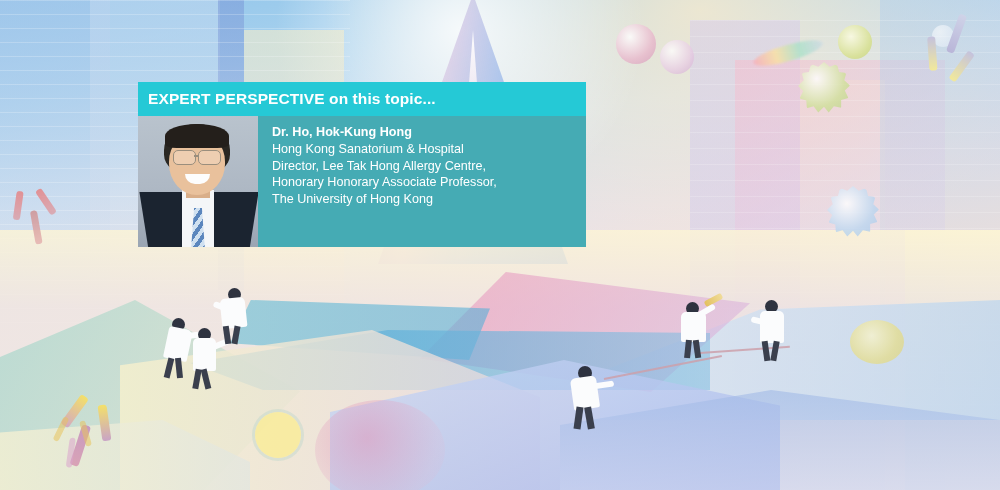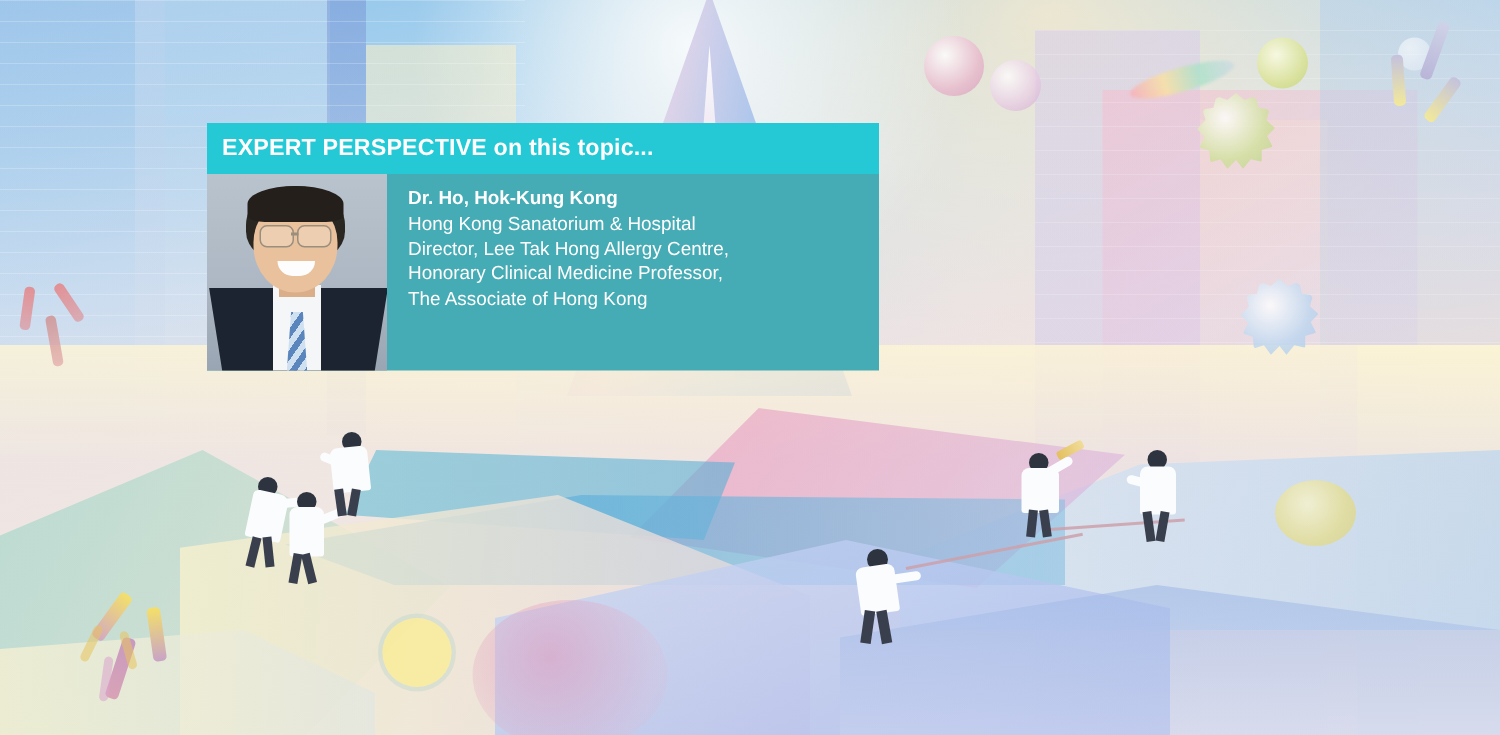--- a/index.html
+++ b/index.html
@@ -360,23 +360,23 @@
         <div id="ph-hair"></div>
         <div id="ph-face"></div>
         <div id="ph-hairtop"></div>
         <div id="ph-mouth"></div>
         <div id="ph-glassL"></div>
         <div id="ph-glassR"></div>
         <div id="ph-bridge"></div>
       </div>
 
       <div id="expert-info">
-        <div id="expert-name" class="expert-line">Dr. Ho, Hok-Kung Kong</div>
+        <div id="expert-name" class="expert-line">Dr. Ho, Hok-Kung Hong</div>
         <div class="expert-line">Hong Kong Sanatorium &amp; Hospital</div>
         <div class="expert-line">Director, Lee Tak Hong Allergy Centre,</div>
-        <div class="expert-line">Honorary Clinical Medicine Professor,</div>
-        <div class="expert-line">The Associate of Hong Kong</div>
+        <div class="expert-line">Honorary Honorary Associate Professor,</div>
+        <div class="expert-line">The University of Hong Kong</div>
       </div>
 
     </div>
   </div>
 
 </div>
 
 </body></html>

